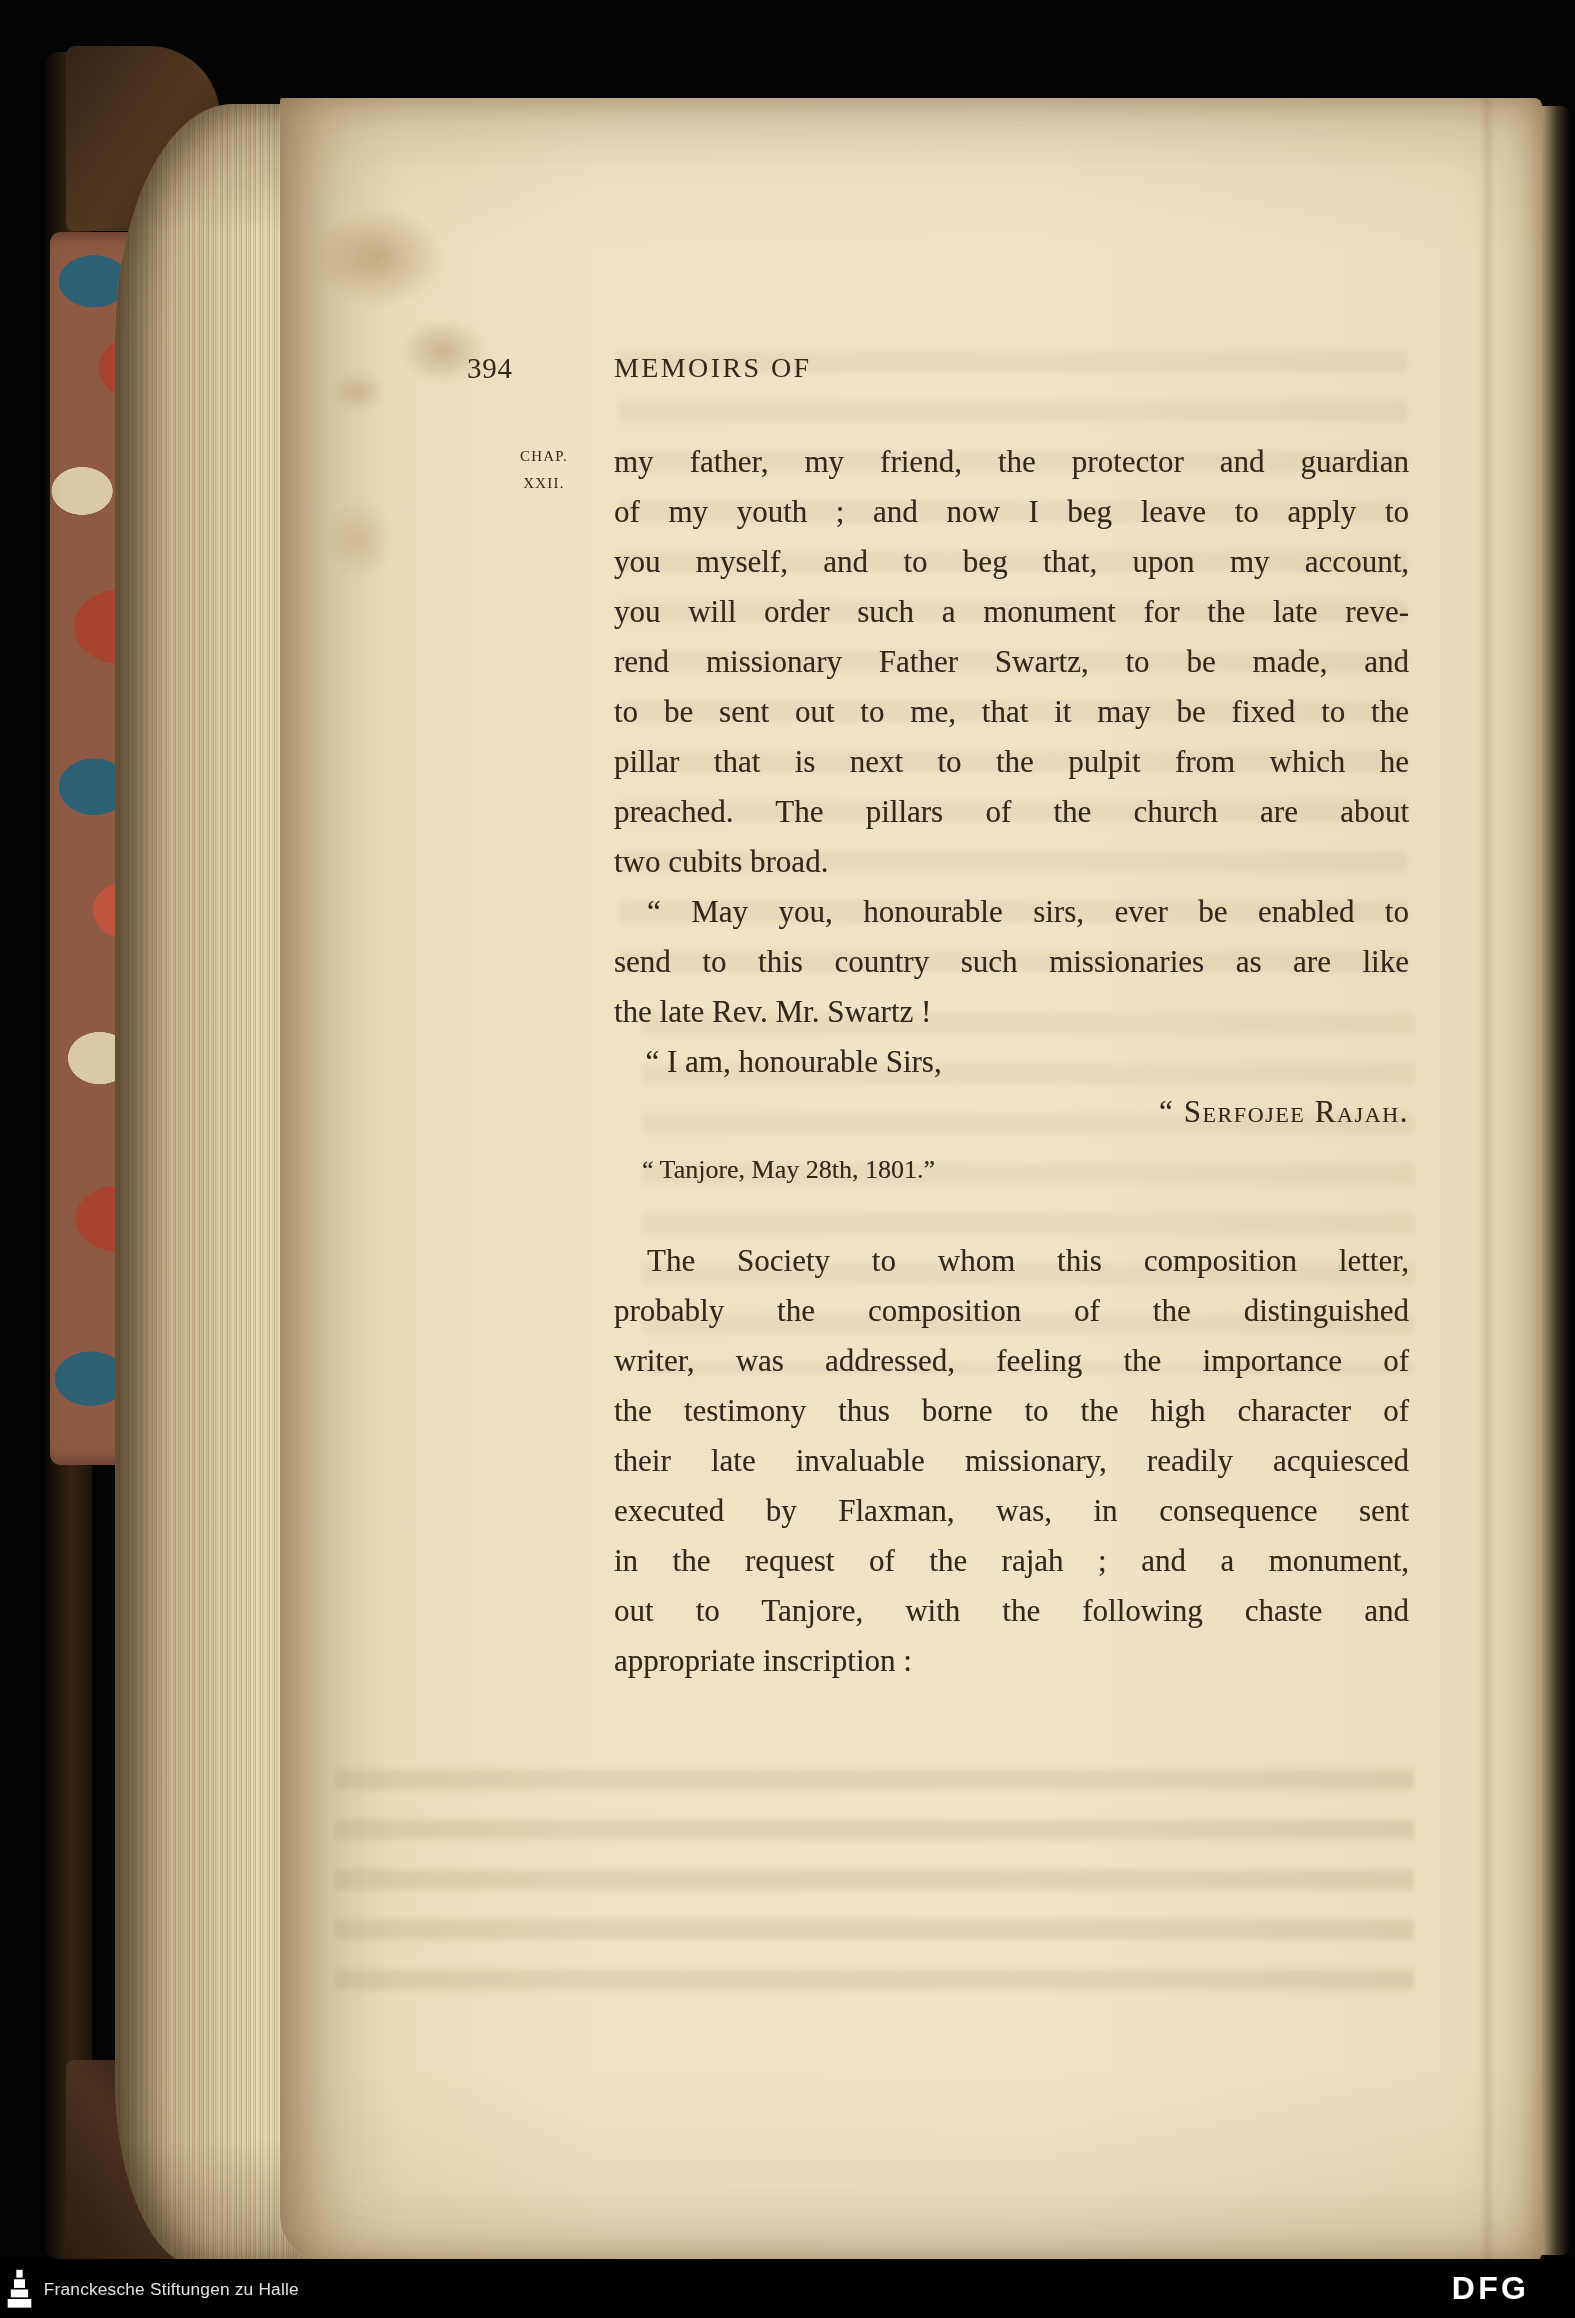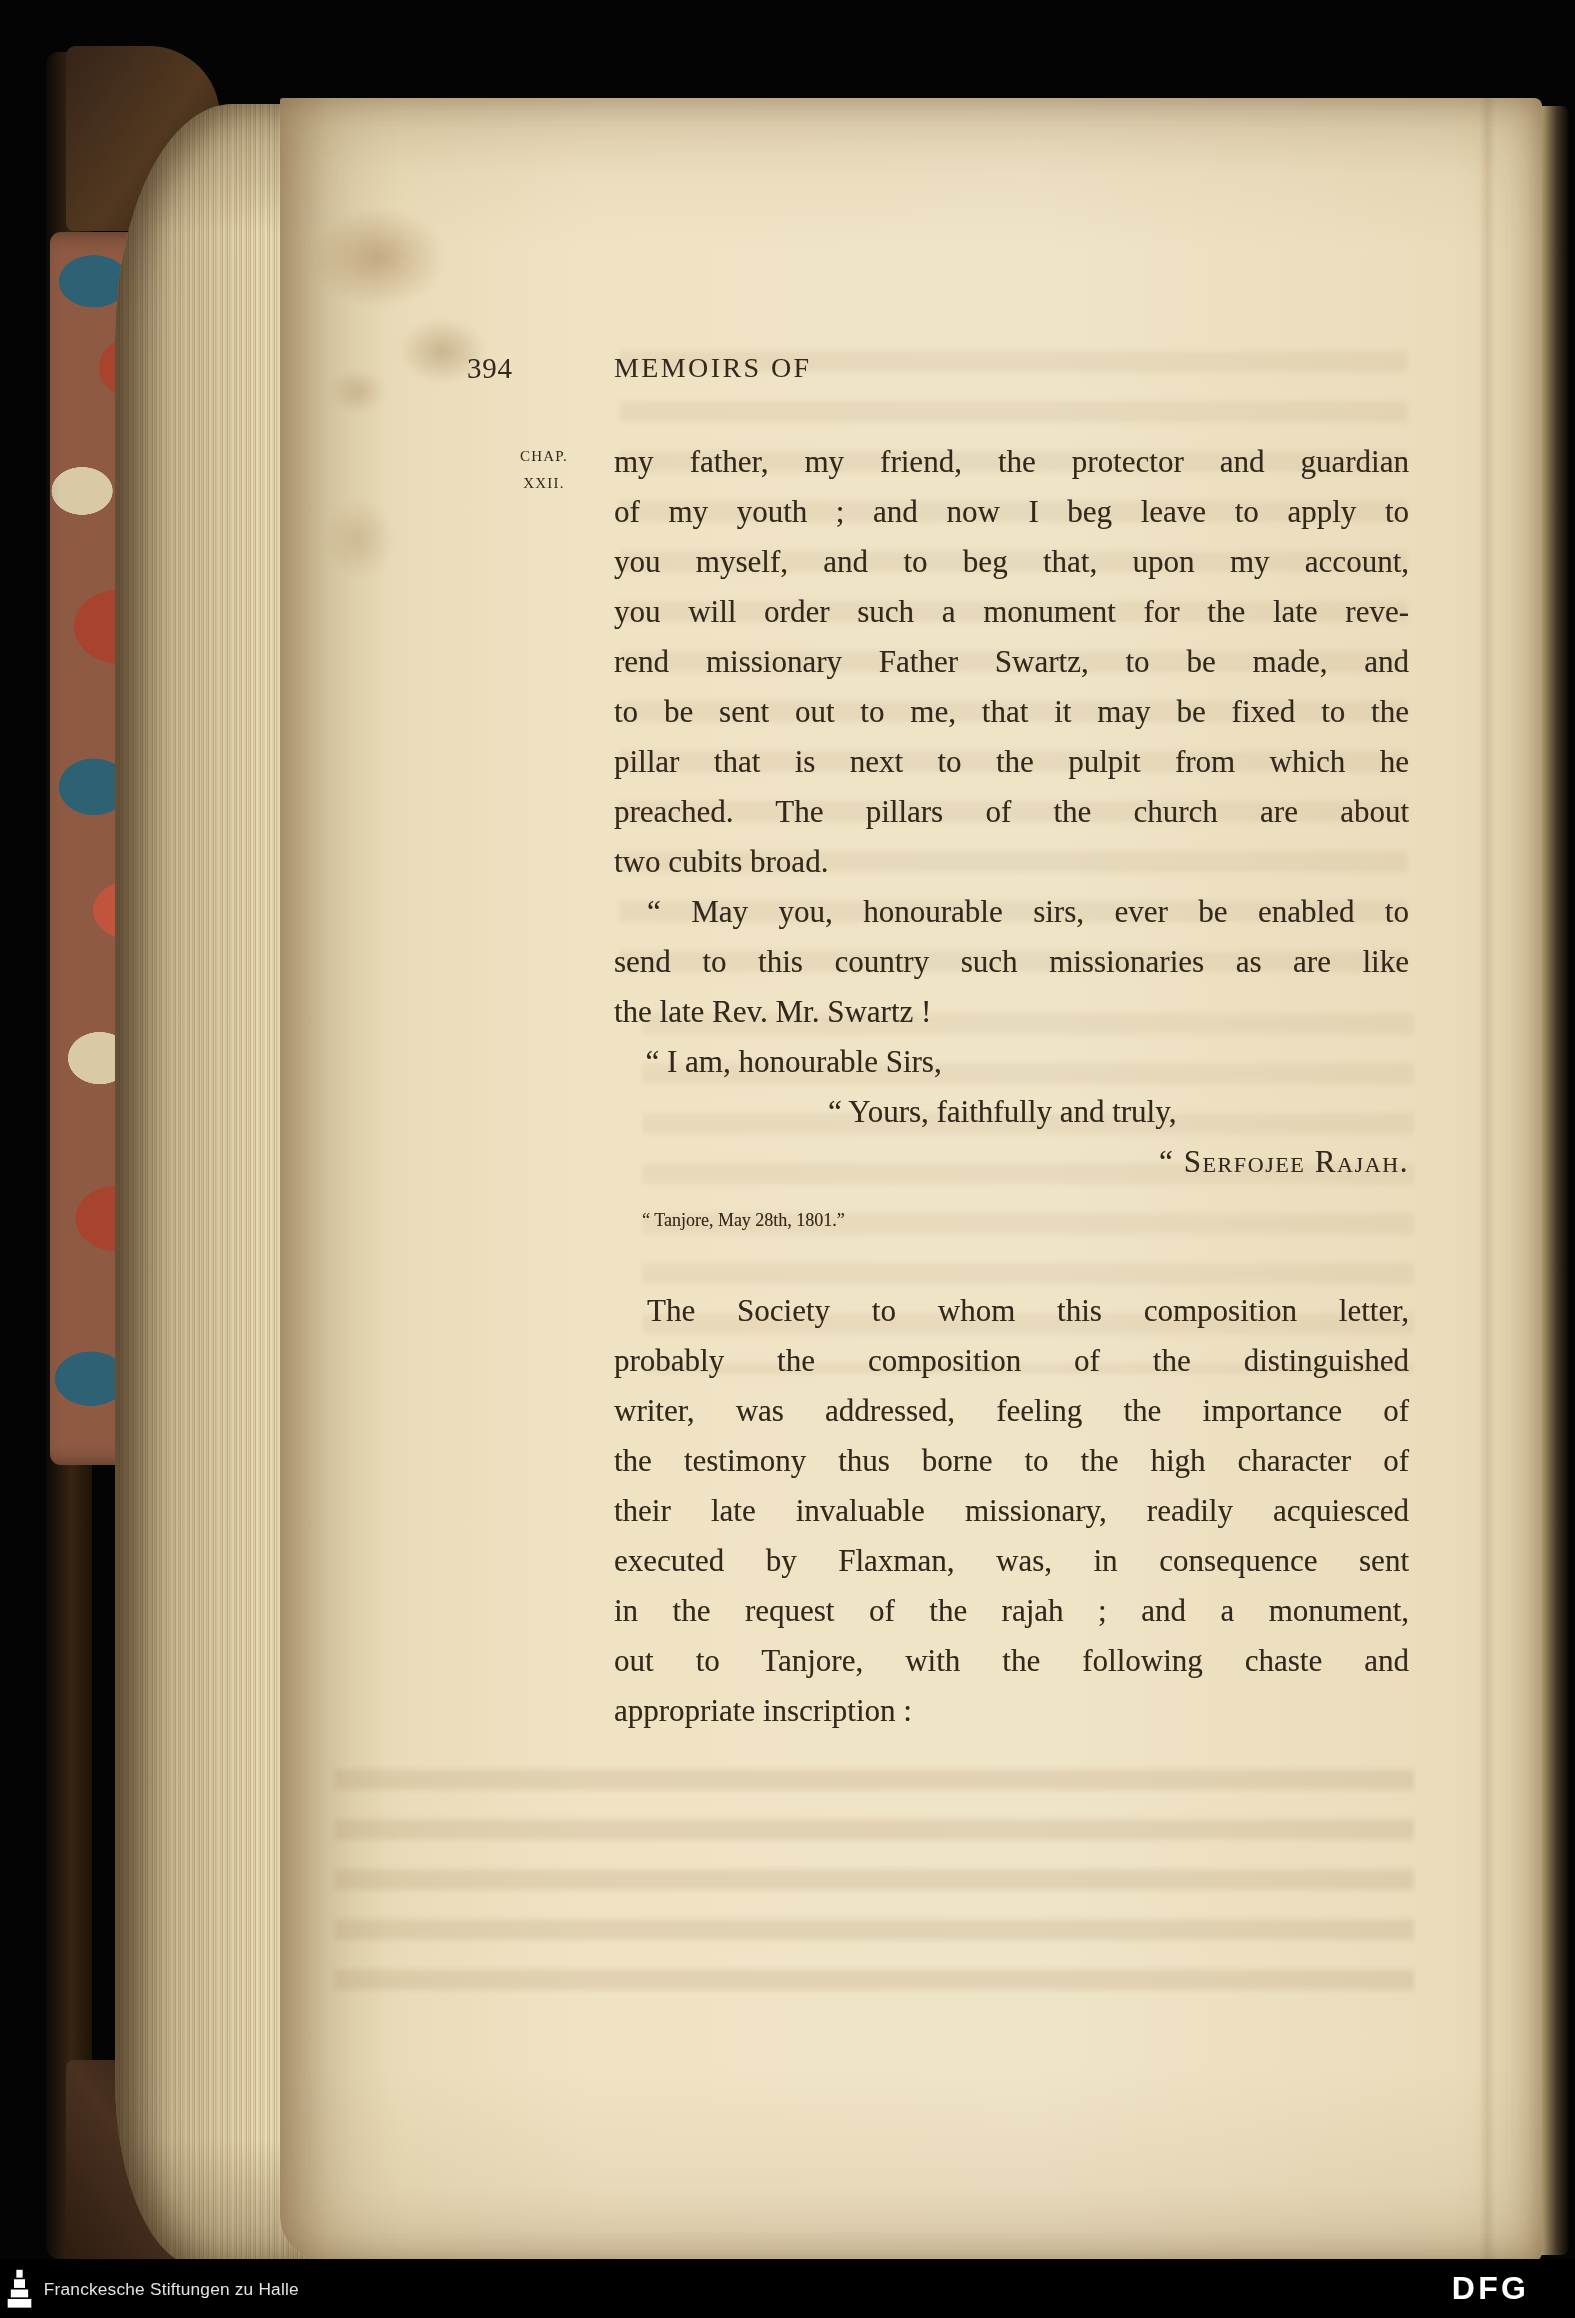--- a/index.html
+++ b/index.html
@@ -122,21 +122,21 @@
     font-size:31px; line-height:50px; color:var(--ink);
     text-shadow:0.2px 0.2px 0 rgba(60,45,25,.35);
   }
   .line { min-height:50px; }
   .just { text-align:justify; text-align-last:justify; }
   .indent .line:first-child { text-indent:33px; }
   .p-sig-1 .line { padding-left:31.5px; }
   .p-sig-2 .line { padding-left:214px; }
   .p-sig-3 .line { text-align:right; font-variant:small-caps; letter-spacing:1.6px; }
   .p-dateline { margin-top:11px; }
-  .p-dateline .line { font-size:18px; line-height:44px; min-height:44px; padding-left:28px; }
+  .p-dateline .line { font-size:26px; line-height:44px; min-height:44px; padding-left:28px; }
   .spaced { margin-top:44px; }
 
   
   .footerbar {
     position:absolute; left:0; bottom:0; width:1575px; height:60px; z-index:10;
     background:var(--footer-bg);
     display:flex; align-items:center;
     font-family:"Liberation Sans","DejaVu Sans",sans-serif;
     color:var(--footer-fg);
   }
@@ -188,23 +188,20 @@
           <div class="line just">preached.  The pillars of the church are about</div>
           <div class="line">two cubits broad.</div>
         </div>
         <div class="para p-body indent">
           <div class="line just">“ May you, honourable sirs, ever be enabled to</div>
           <div class="line just">send to this country such missionaries as are like</div>
           <div class="line">the late Rev. Mr. Swartz !</div>
         </div>
         <div class="para p-sig-1">
           <div class="line">“ I am, honourable Sirs,</div>
-        </div>
-        <div class="para p-sig-2">
-          <div class="line">“ Yours, faithfully and truly,</div>
         </div>
         <div class="para p-sig-3">
           <div class="line">“ Serfojee Rajah.</div>
         </div>
         <div class="para p-dateline">
           <div class="line">“ Tanjore, May 28th, 1801.”</div>
         </div>
         <div class="para p-body indent spaced">
           <div class="line just">The Society to whom this composition letter,</div>
           <div class="line just">probably the composition of the distinguished</div>

